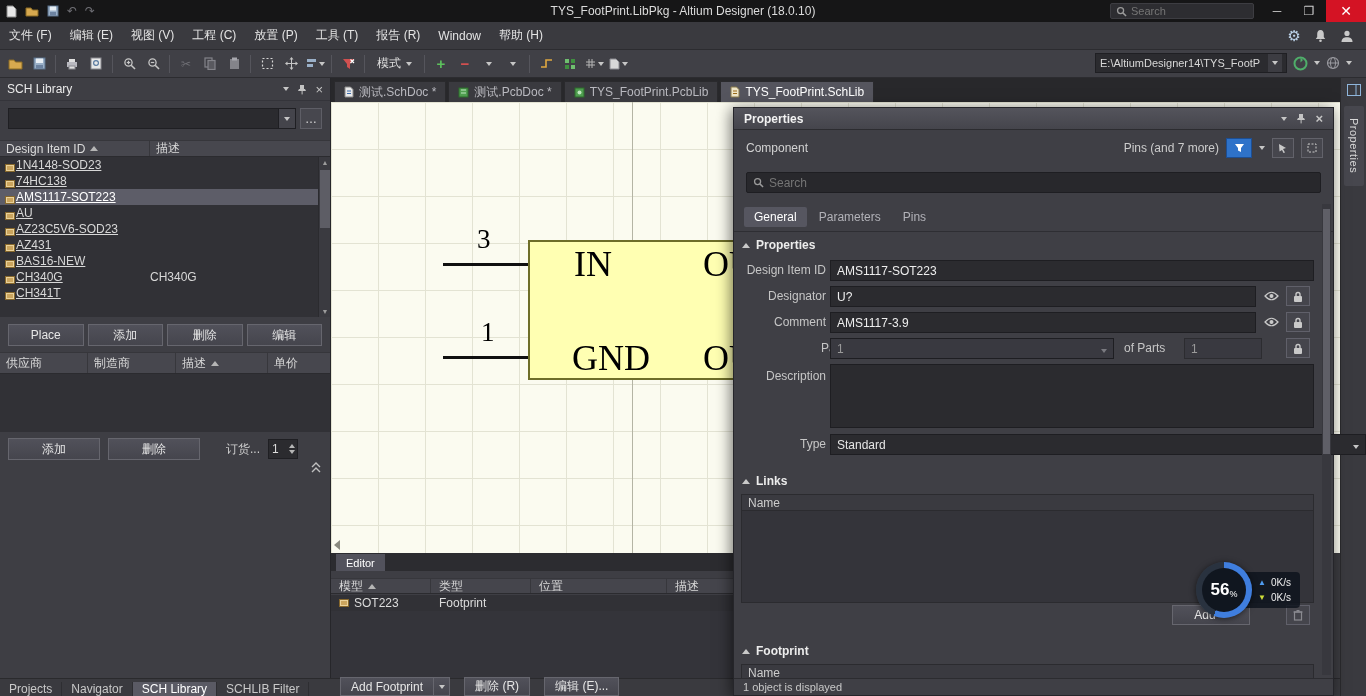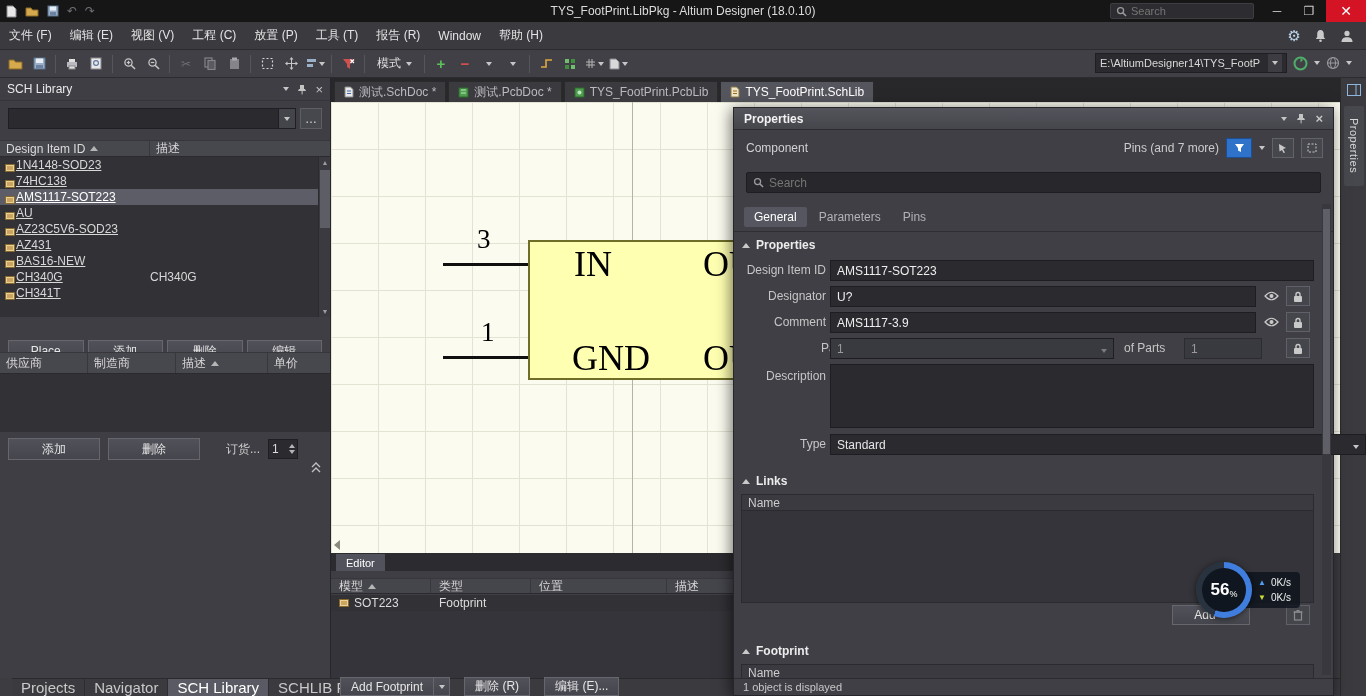--- a/index.html
+++ b/index.html
@@ -55,21 +55,21 @@
   .comp-list { position:absolute; top:79px; left:0; right:12px; height:160px; background:#313136; overflow:hidden; }
   .comp-row { height:16px; display:flex; align-items:center; padding-left:5px; color:#d8d8d8; white-space:nowrap; }
   .comp-row.selected { background:#5d5d68; color:#fff; }
   .comp-cell-id { width:145px; display:flex; align-items:flex-end; gap:1px; overflow:hidden;text-decoration:underline; }
   .comp-icon { width:10px; height:8px; background:#cba55e; border:1px solid #86672c; box-shadow:inset 0 0 0 1px #ead29b; flex:none; }
   .vscroll { position:absolute; top:79px; right:0; width:12px; height:160px; background:#3a3a40; border-left:1px solid #2b2b2f; }
   .vscroll .arr { position:absolute; left:0; width:12px; height:11px; display:flex; align-items:center; justify-content:center; color:#9c9c9c; font-size:7px; }
   .vscroll .thumb { position:absolute; left:1px; width:10px; background:#5d5d65; }
   .lp-buttons { position:absolute; top:246px; left:8px; right:8px; display:flex; gap:4px; }
   .btn { background:linear-gradient(#51515a,#45454d); border:1px solid #66666e; color:#e6e6e6; display:inline-flex; align-items:center; justify-content:center; height:22px; font-size:12px; }
-  .lp-buttons .btn { flex:1;margin-top:16px; }
+  .lp-buttons .btn { flex:1; }
   .sup-header { position:absolute; top:274px; left:0; right:0; height:22px; background:#47474e; border-top:1px solid #36363b; border-bottom:1px solid #2b2b2f; display:flex; color:#dadada; }
   .sup-col { padding:4px 6px; border-right:1px solid #37373c; display:flex; align-items:center; }
   .sup-body { position:absolute; top:296px; left:0; right:0; height:58px; background:#313136; }
   .lp-bottom { position:absolute; top:360px; left:8px; right:8px; height:22px; display:flex; align-items:center; }
   .spinner { width:30px; height:20px; background:#2b2b2f; border:1px solid #1f1f23; display:flex; align-items:center; }
   .spinner input { width:16px; background:transparent; border:0; outline:0; color:#ddd; font:inherit; padding-left:3px; }
   .spin-arrows { display:flex; flex-direction:column; margin-left:auto; gap:2px; padding-right:2px; }
   .tri-up { width:0;height:0;border-left:3px solid transparent;border-right:3px solid transparent;border-bottom:4px solid #b5b5b5; }
   .tri-dn { width:0;height:0;border-left:3px solid transparent;border-right:3px solid transparent;border-top:4px solid #b5b5b5; }
 
@@ -97,21 +97,21 @@
   .ed-header { position:absolute; top:25px; left:0; right:0; height:16px; background:#45454c; border-top:1px solid #37373c; border-bottom:1px solid #2b2b2f; display:flex; color:#d8d8d8; }
   .ed-col { padding:0 8px; border-right:1px solid #37373c; display:flex; align-items:center; }
   .ed-row { position:absolute; top:42px; left:0; right:0; height:16px; background:#313136; display:flex; align-items:center; color:#dcdcdc; }
   .ed-body { position:absolute; top:58px; left:0; right:0; bottom:0; background:#34343a; }
   .editor-buttons { position:absolute; left:340px; top:677px; display:flex; gap:14px; z-index:6; }
   .editor-buttons .btn { height:19px; padding:0 10px; }
   .btn-split { display:flex; }
   .btn-split .drop { width:16px; padding:0; border-left:0; }
 
   
-  .statusbar { position:absolute; left:12px; right:0; bottom:0; height:18px; background:#3a3a3f; border-top:1px solid #2a2a2d; display:flex; align-items:flex-start; font-size:15px; color:#c9c9c9; z-index:2; }
+  .statusbar { position:absolute; left:0; right:0; bottom:0; height:18px; background:#3a3a3f; border-top:1px solid #2a2a2d; display:flex; align-items:flex-end; font-size:12px; color:#c9c9c9; z-index:2; }
   .sb-tab { display:flex; align-items:center; padding:0 9px; border-right:1px solid #2e2e32; white-space:nowrap; }
   .sb-tab.active { background:#5a5a64; color:#fff; }
 
   
   .props { position:absolute; left:733px; top:107px; width:601px; height:589px; background:#3f3f45; border:1px solid #25252a; box-shadow:-2px 2px 14px rgba(0,0,0,.55); z-index:10; }
   .props-header { height:22px; background:linear-gradient(#54545c,#45454c); display:flex; align-items:center; padding:0 10px; color:#f2f2f2; font-weight:bold; border-bottom:1px solid #2c2c30; }
   .props-header .ph-icons { gap:9px; }
   .comp-row-top { position:absolute; top:28px; left:12px; right:10px; height:24px; display:flex; align-items:center; }
   .pins-cluster { margin-left:auto; display:flex; align-items:center; gap:7px; }
   .funnel-btn { width:26px; height:20px; background:#2e72c9; border:1px solid #1d4e92; display:flex; align-items:center; justify-content:center; gap:2px; }

